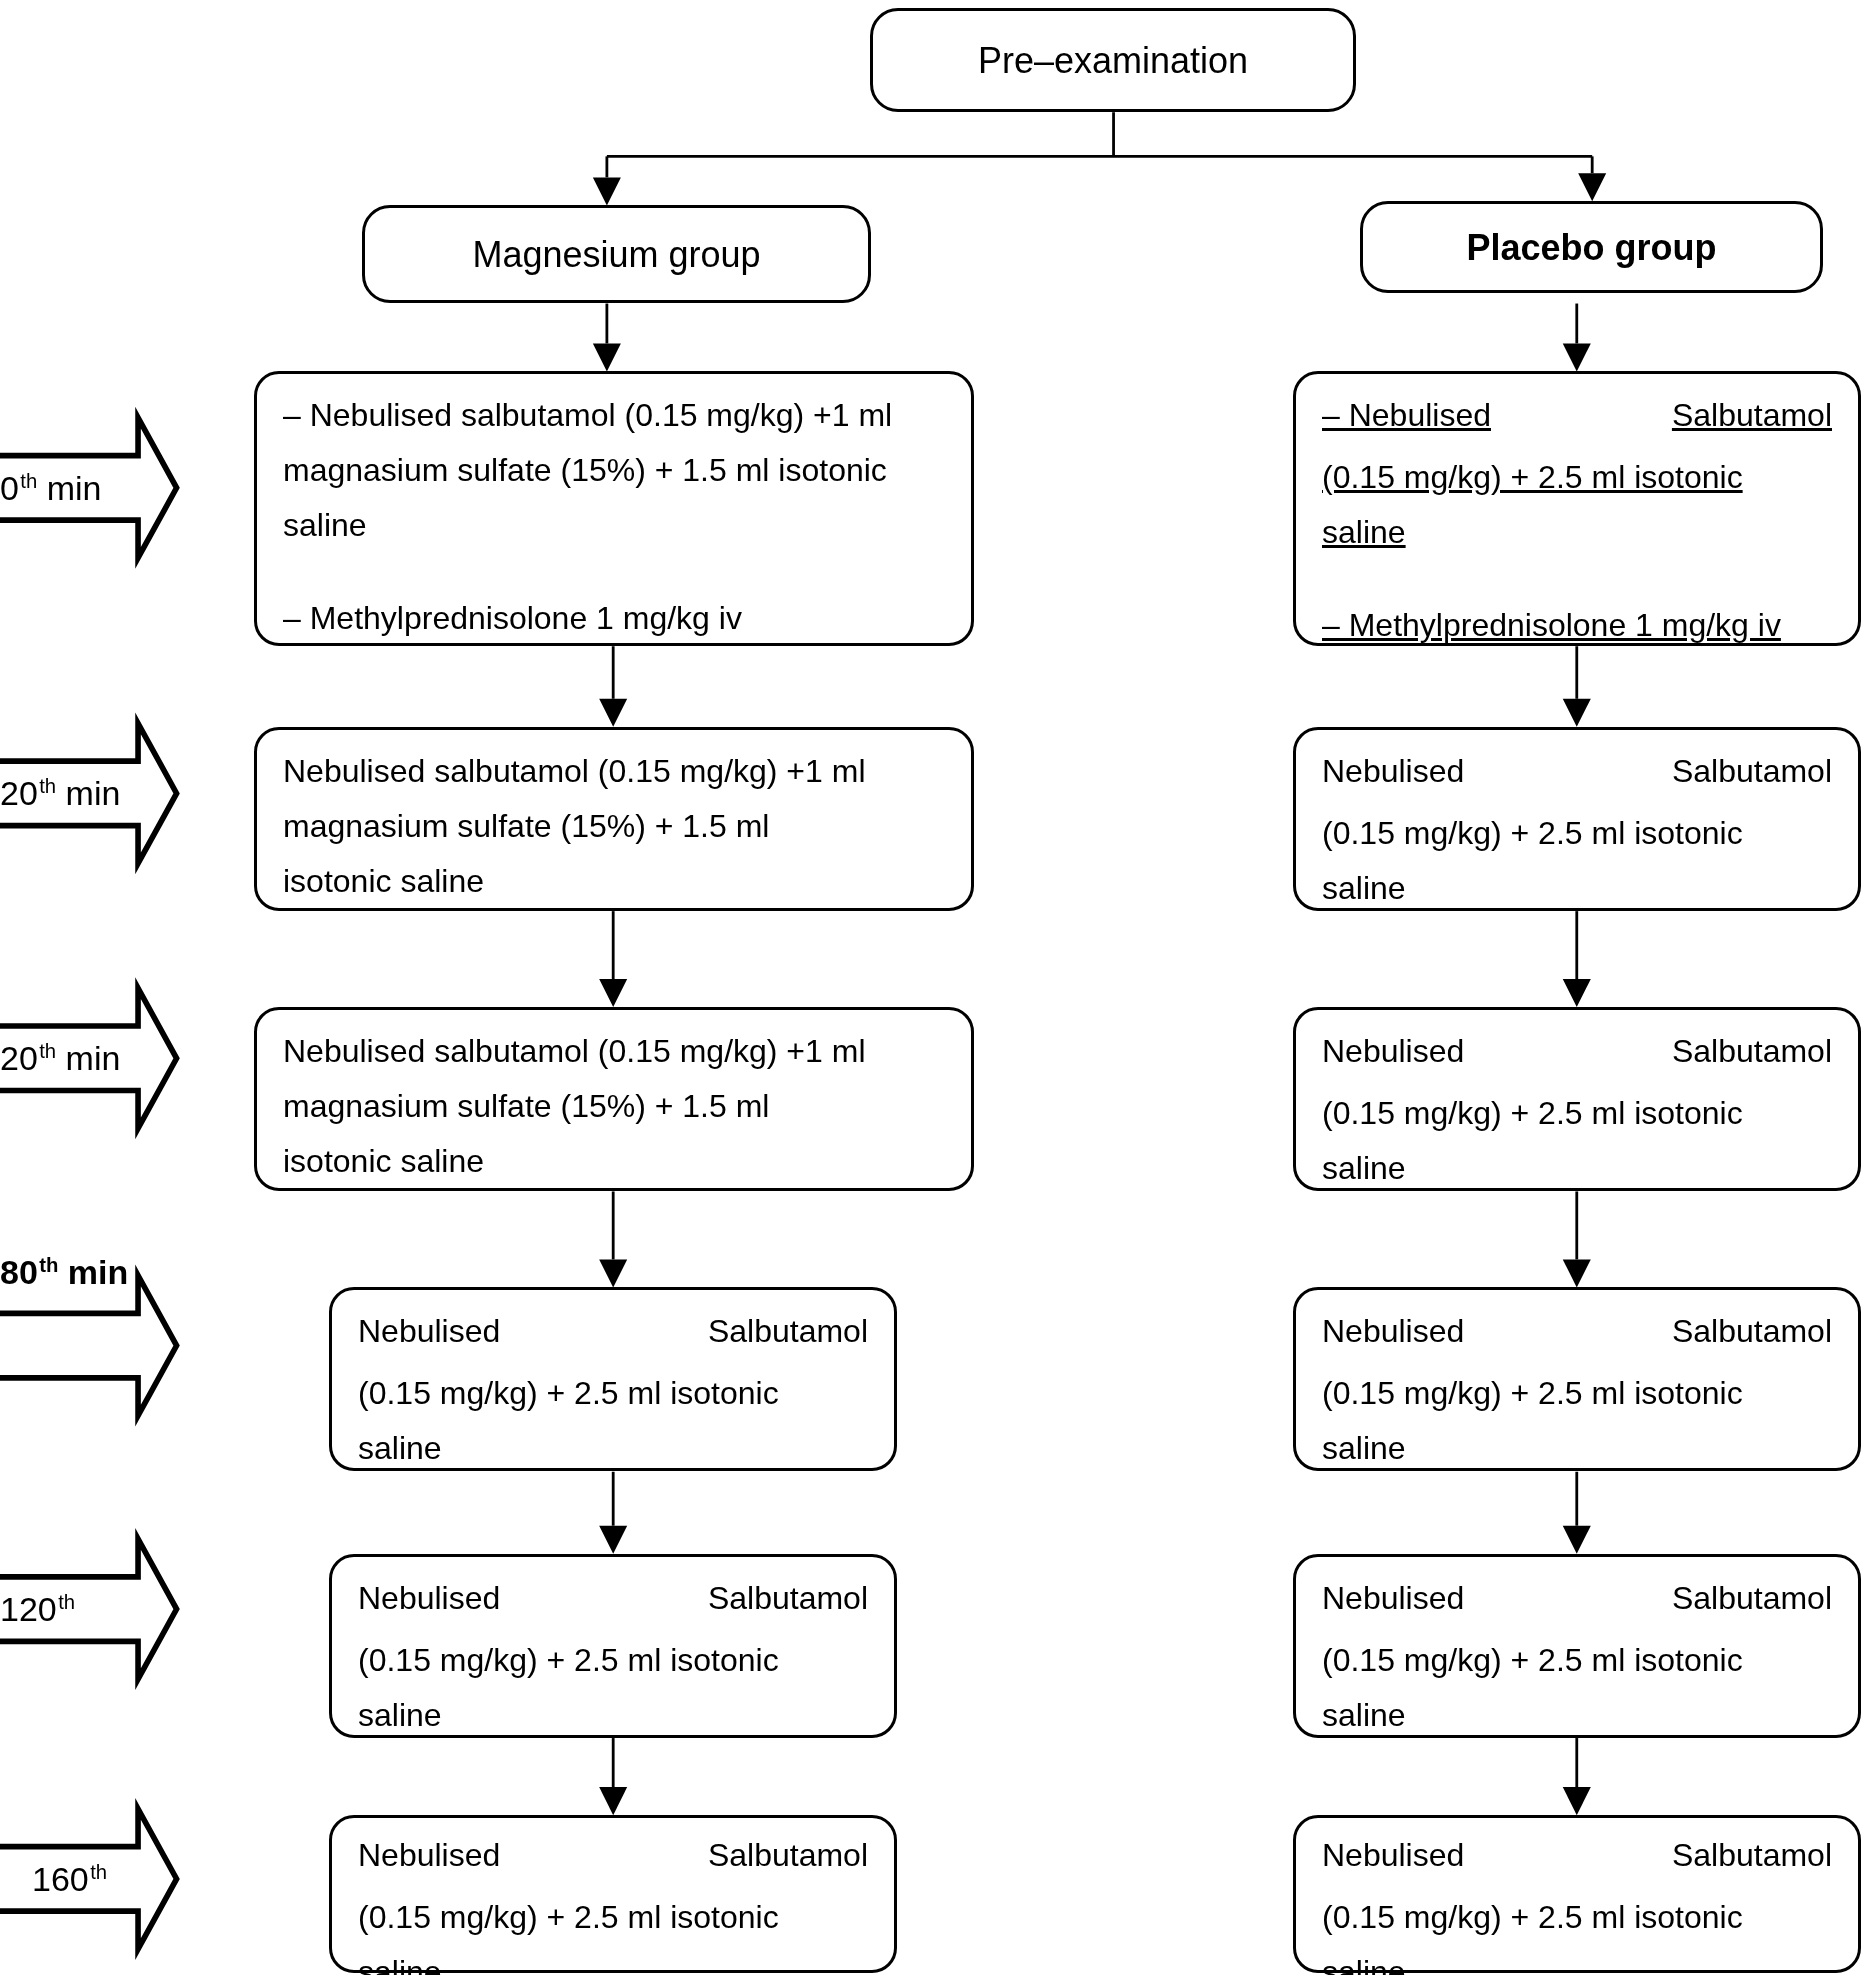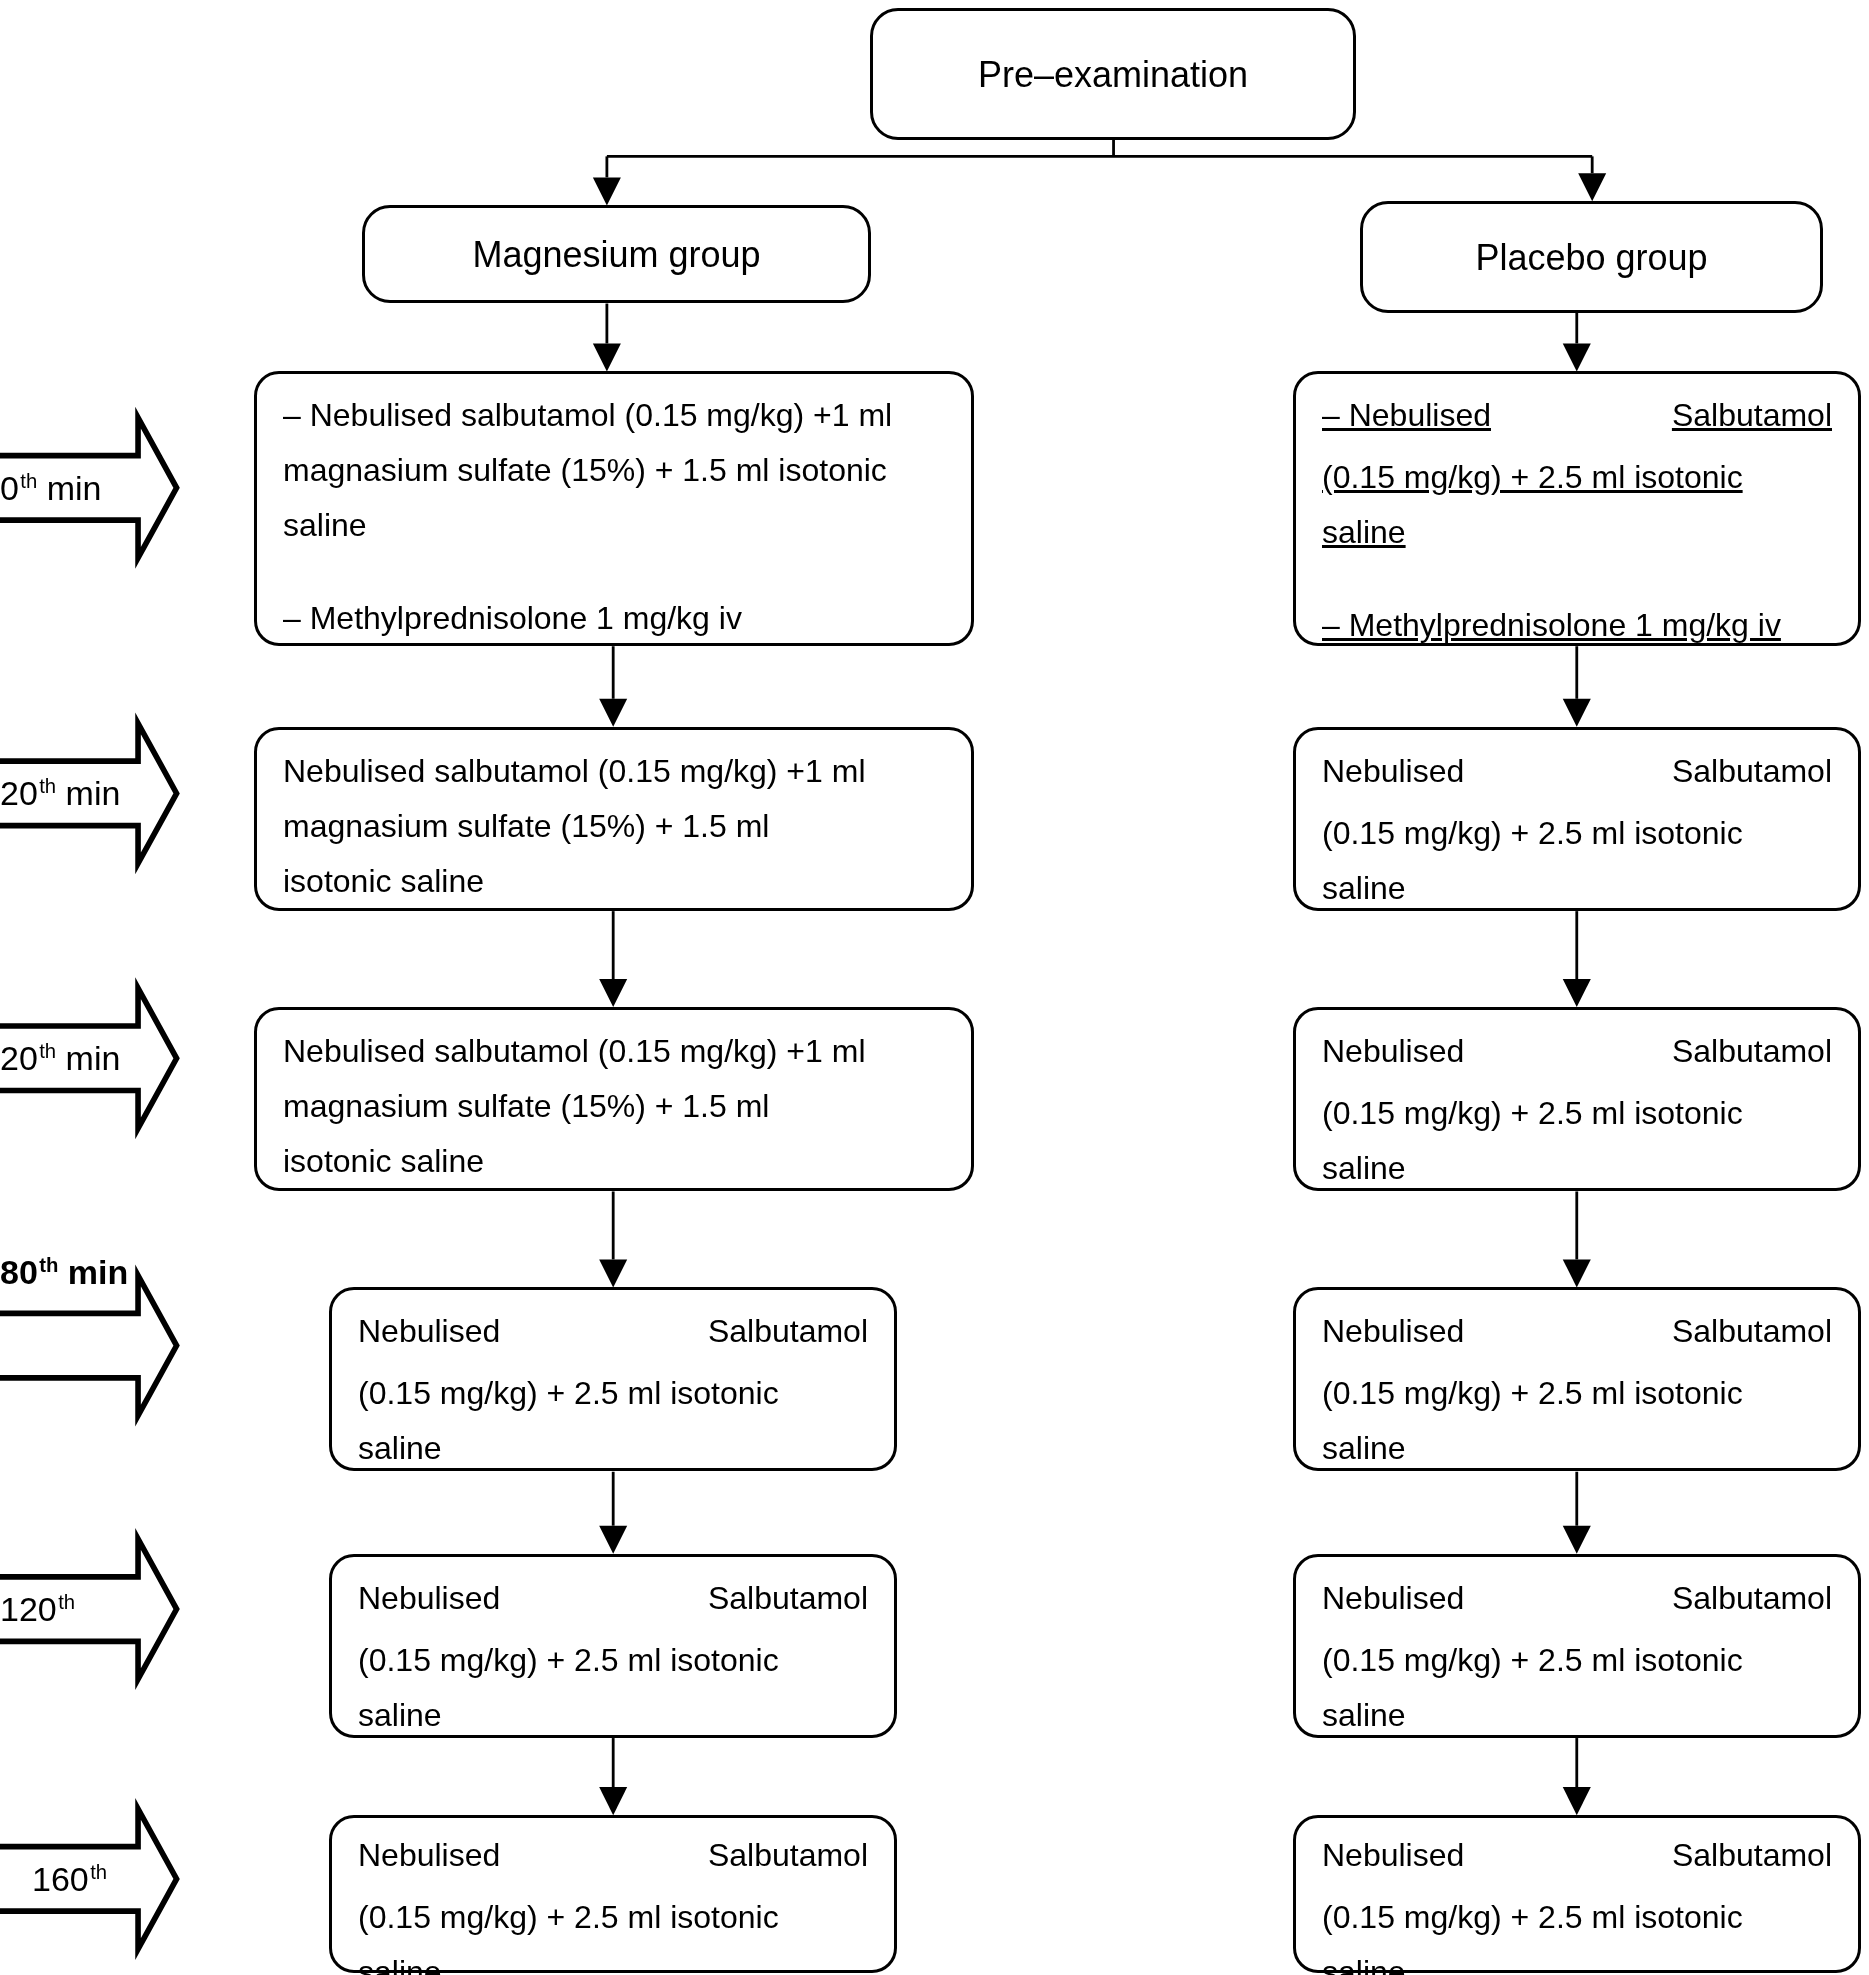--- a/index.html
+++ b/index.html
@@ -102,29 +102,29 @@
     </g>
   </svg>
 
   <div class="tlabel" style="top:460px;"><span>0</span><span class="sup">th</span><span> min</span></div>
   <div class="tlabel" style="top:765px;"><span>20</span><span class="sup">th</span><span> min</span></div>
   <div class="tlabel" style="top:1030px;"><span>20</span><span class="sup">th</span><span> min</span></div>
   <div class="tlabel" style="top:1244px;font-weight:bold;"><span>80</span><span class="sup">th</span><span> min</span></div>
   <div class="tlabel" style="top:1581px;"><span>120</span><span class="sup">th</span><span></span></div>
   <div class="tlabel" style="top:1851px;padding-left:32px;"><span>160</span><span class="sup">th</span><span></span></div>
 
-  <div class="box titlebox" style="left:870px;top:8.4px;width:486px;height:132px;">
+  <div class="box titlebox" style="left:870px;top:8.4px;width:486px;height:104px;">
     <span>Pre–examination</span>
   </div>
 
   <div class="box titlebox" style="left:362px;top:205px;width:509px;height:98px;">
     <span>Magnesium group</span>
   </div>
 
-  <div class="box titlebox" style="left:1360px;top:201px;width:463px;height:112px;">
+  <div class="box titlebox" style="left:1360px;top:201px;width:463px;height:92px;font-weight:bold;">
     <span>Placebo group</span>
   </div>
 
   <div class="box treat" style="left:254px;top:371px;width:720px;height:275px;">
     <div class="pre">– Nebulised salbutamol (0.15 mg/kg) +1 ml
 magnasium sulfate (15%) + 1.5 ml isotonic
 saline</div>
     <div class="item2">– Methylprednisolone 1 mg/kg iv</div>
   </div>
 

